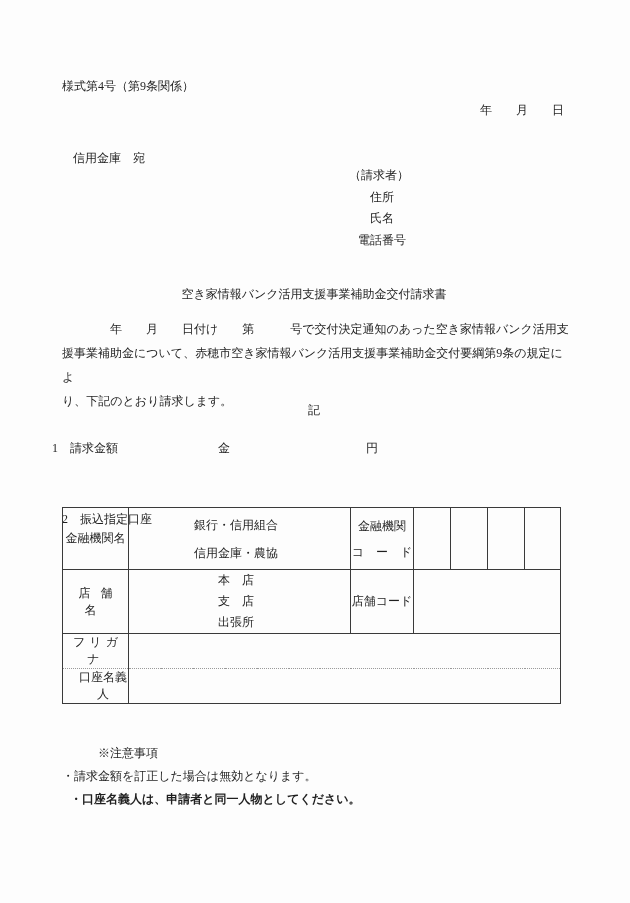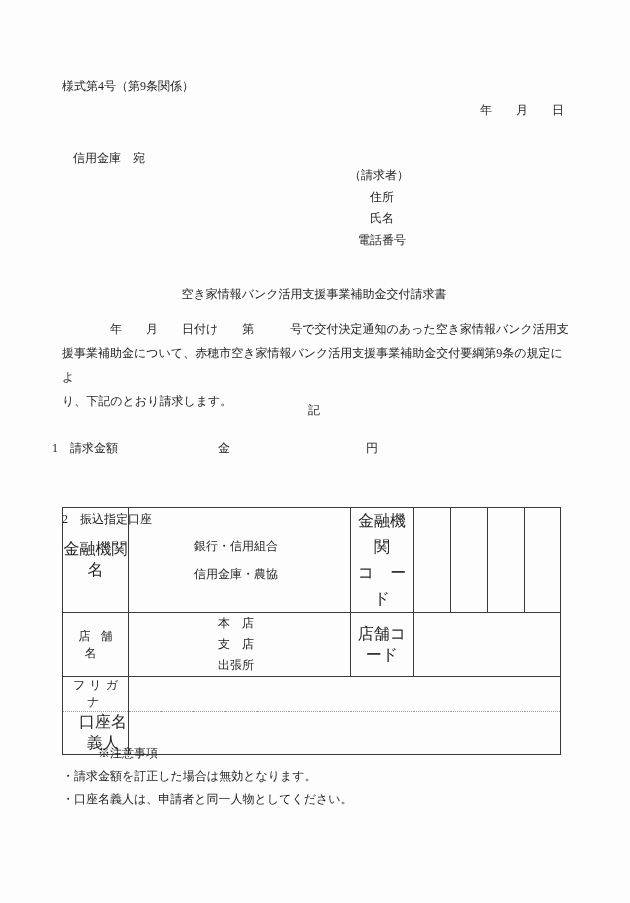--- a/index.html
+++ b/index.html
@@ -56,32 +56,32 @@
   }
   tr.r1 { height: 62px; }
   tr.r2 { height: 64px; }
   tr.r3 { height: 41px; }
   tr.r4 { height: 34px; margin-top: 28px; }
   tr.r5 { height: 33px; }
   tr.r4 td { border-bottom: 1px dotted #9a9a9a; }
   tr.r5 td { border-top: 1px dotted #9a9a9a; padding-left: 15px; }
 
   td.lbl { text-align: center; }
-  .f11 { font-size: 16px; }
+  .f11 { font-size: 12px; }
   .sp10 { letter-spacing: 10px; text-indent: 10px; }
   .sp4  { letter-spacing: 4px;  text-indent: 4px; }
   td.opts { text-align: right; padding-right: 7px; }
   td.opts .two { line-height: 28px; }
   td.opts .three { line-height: 21px; }
   td.codelbl .cl { line-height: 26px; }
   td.blank { background: transparent; }
 
   .notes-heading { left: 62px; top: 745px; line-height: 16px; margin-left: 36px; }
   .note-0 { left: 62px; top: 768px; line-height: 16px; }
-  .note-1 { left: 62px; top: 791px; line-height: 16px; }
+  .note-1 { left: 70px; top: 791px; line-height: 16px; font-weight: bold; }
 </style>
 </head>
 <body>
 
 <div class="abs form-number">様式第4号（第9条関係）</div>
 <div class="abs date-line">年　　月　　日</div>
 <div class="abs addressee">信用金庫　宛</div>
 
 <div class="abs requester">
   <div class="rline">（請求者）</div>

